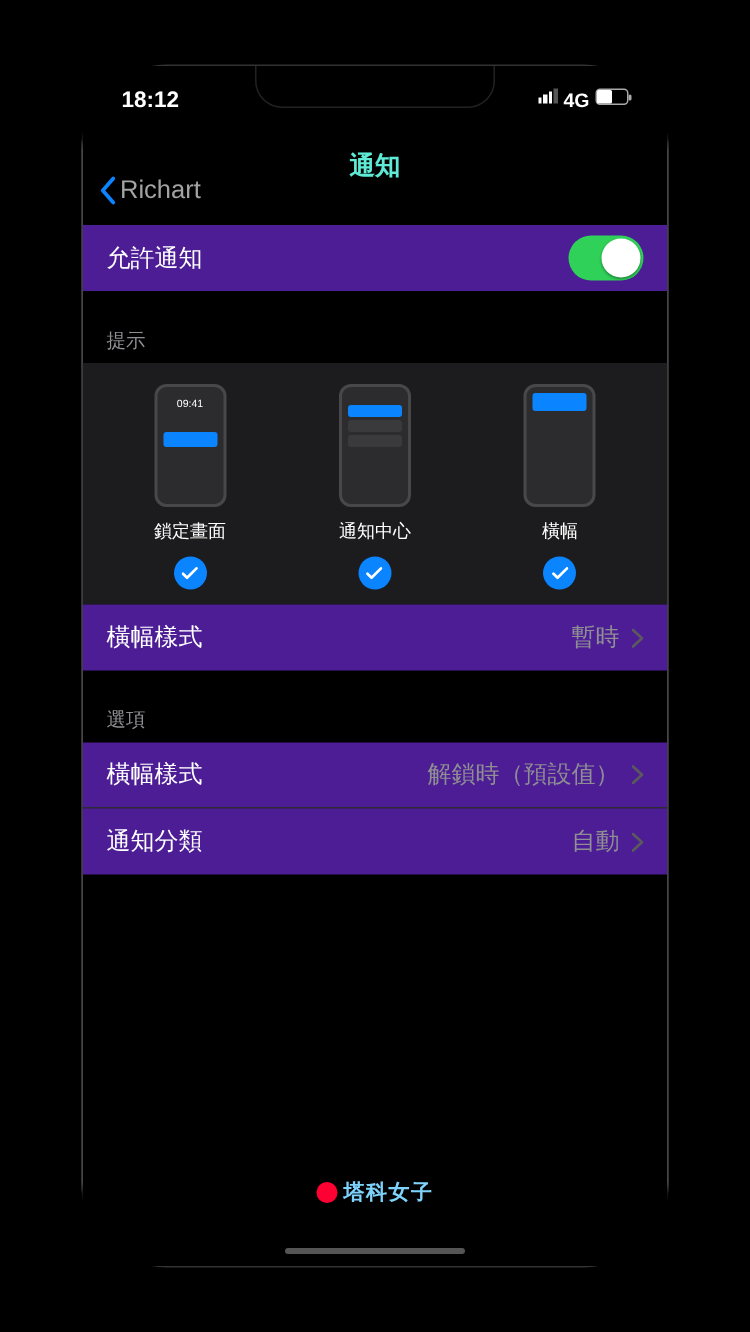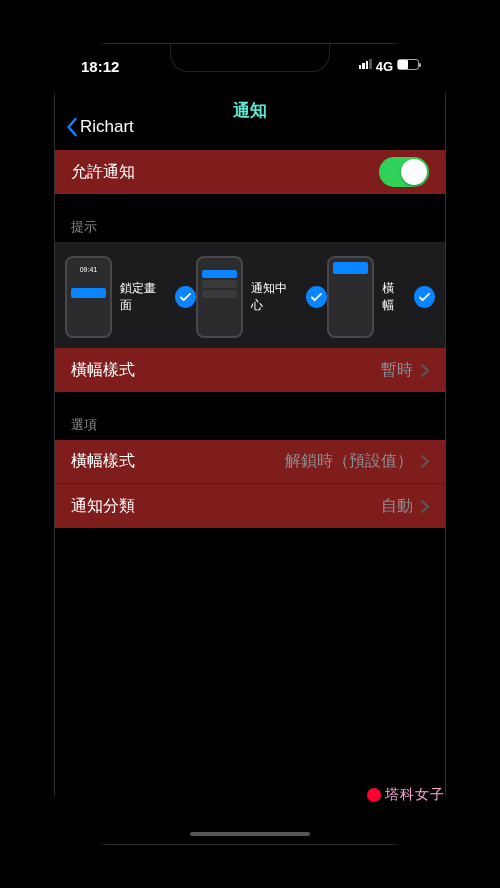--- a/index.html
+++ b/index.html
@@ -61,29 +61,29 @@
   .battery { width: 22px; height: 11px; border: 1px solid #aaa; border-radius: 3px; position: relative; }
   .battery::after { content:''; position:absolute; right:-3px; top:3px; width:2px; height:4px; background:#aaa; border-radius:1px;}
   .battery i { display:block; width:50%; height:100%; background:#fff; border-radius:1px;}
   .nav {
     height: 44px;
     display: flex;
     align-items: center;
     position: relative;
     padding: 0 10px;
   }
-  .back { color: #ffffff; display: flex; align-items: center; font-size: 17px; gap: 2px; margin-top: 33px; }
+  .back { color: #a3a3a3; display: flex; align-items: center; font-size: 17px; gap: 2px; margin-top: 33px; }
   .back svg { width: 13px; height: 20px; }
   .title { position: absolute; left: 0; right: 0; text-align: center; color: #5eead4; font-size: 17px; font-weight: 600; pointer-events: none;}
   .content { padding: 0 0 0 0; }
   .group { margin-top: 24px; }
   .group-first { margin-top: 18px; }
   .section-header { color: #8e8e93; font-size: 13px; padding: 0 16px 6px; }
   .cell {
-    background: #7f1d1d;
+    background: #4c1d95;
     min-height: 44px;
     display: flex;
     align-items: center;
     padding: 0 16px;
     color: #fff;
     font-size: 16px;
     border-bottom: 0.5px solid #2e2e30;
     position: relative;
   }
   .cell:last-child { border-bottom: none; }
@@ -91,33 +91,33 @@
   .cell .value { color: #8e8e93; font-size: 16px; margin-right: 8px; }
   .chev { color: #5a5a5e; }
   .chev svg { width: 8px; height: 13px; display: block; }
   .switch { width: 50px; height: 30px; border-radius: 15px; position: relative; }
   .switch.on { background: #30d158; }
   .switch.off { background: #39393d; }
   .knob { width: 26px; height: 26px; background: #fff; border-radius: 50%; position: absolute; top: 2px; box-shadow: 0 1px 2px rgba(0,0,0,.4); }
   .switch.on .knob { right: 2px; }
   .switch.off .knob { left: 2px; }
   .alerts-row { background:#1c1c1e; padding: 14px 10px 10px; display:flex; justify-content: space-around; }
-  .alert-opt { display:flex; flex-direction:row; align-items:center; gap:8px; }
+  .alert-opt { display:flex; flex-direction:column; align-items:center; gap:8px; }
   .mini-phone { width:48px; height:82px; border:2px solid #48484a; border-radius:8px; background:#2c2c2e; position:relative; overflow:hidden;}
   .mini-phone .bar { position:absolute; left:4px; right:4px; height:10px; background:#0a84ff; border-radius:2px; }
   .mini-phone .lock-time { position:absolute; top:8px; left:0; right:0; text-align:center; color:#fff; font-size:7px; }
   .mini-phone.lock .bar { top: 30px; }
   .mini-phone.center .bar { top: 12px; height: 8px; box-shadow: 0 10px 0 #3a3a3c, 0 20px 0 #3a3a3c; }
   .mini-phone.banner { background:#2c2c2e; }
   .mini-phone.banner .bar { top:4px; left:4px; right:4px; height:12px; border-radius:2px; }
   .alert-label { color:#fff; font-size:12px; }
   .check { width:22px; height:22px; border-radius:50%; background:#0a84ff; display:flex; align-items:center; justify-content:center; }
   .check svg { width:11px; height:9px; }
   .highlight { position:absolute; left:-3px; right:-3px; top:-3px; bottom:-3px; border:3px solid #ff0033; border-radius:8px; pointer-events:none; }
-  .watermark { position:absolute; bottom:40px; left:0; right:0; text-align:right; color:#f9a8d4; font-size:14px; font-weight:normal; letter-spacing:1px; }
+  .watermark { position:absolute; bottom:40px; left:0; right:0; text-align:center; color:#7dd3fc; font-size:14px; font-weight:bold; letter-spacing:1px; }
   .watermark span.icon { display:inline-block; width:14px; height:14px; background:#ff0033; border-radius:50%; vertical-align:middle; margin-right:4px; position:relative; }
   .home-ind { position:absolute; bottom:8px; left:50%; transform:translateX(-50%); width:120px; height:4px; background:#555; border-radius:3px; }
 </style>
 </head>
 <body>
 
 <div class="phone">
   <div class="screen">
     <div class="notch"></div>
 

